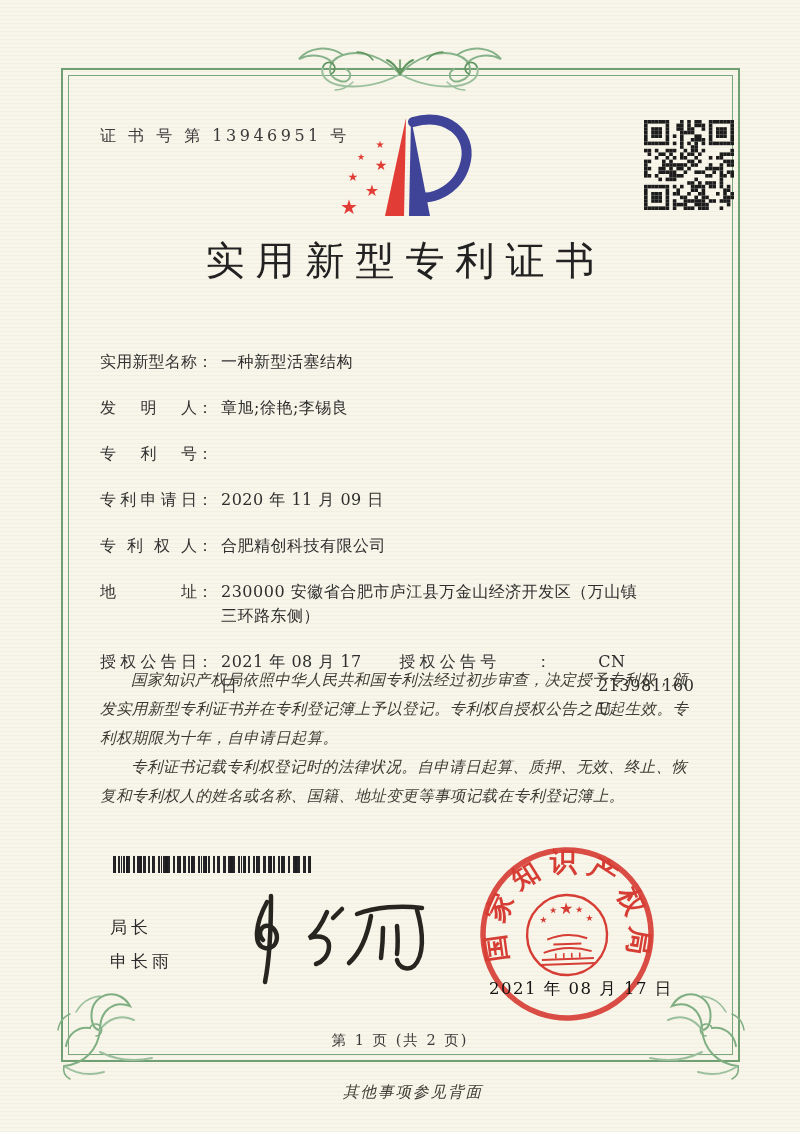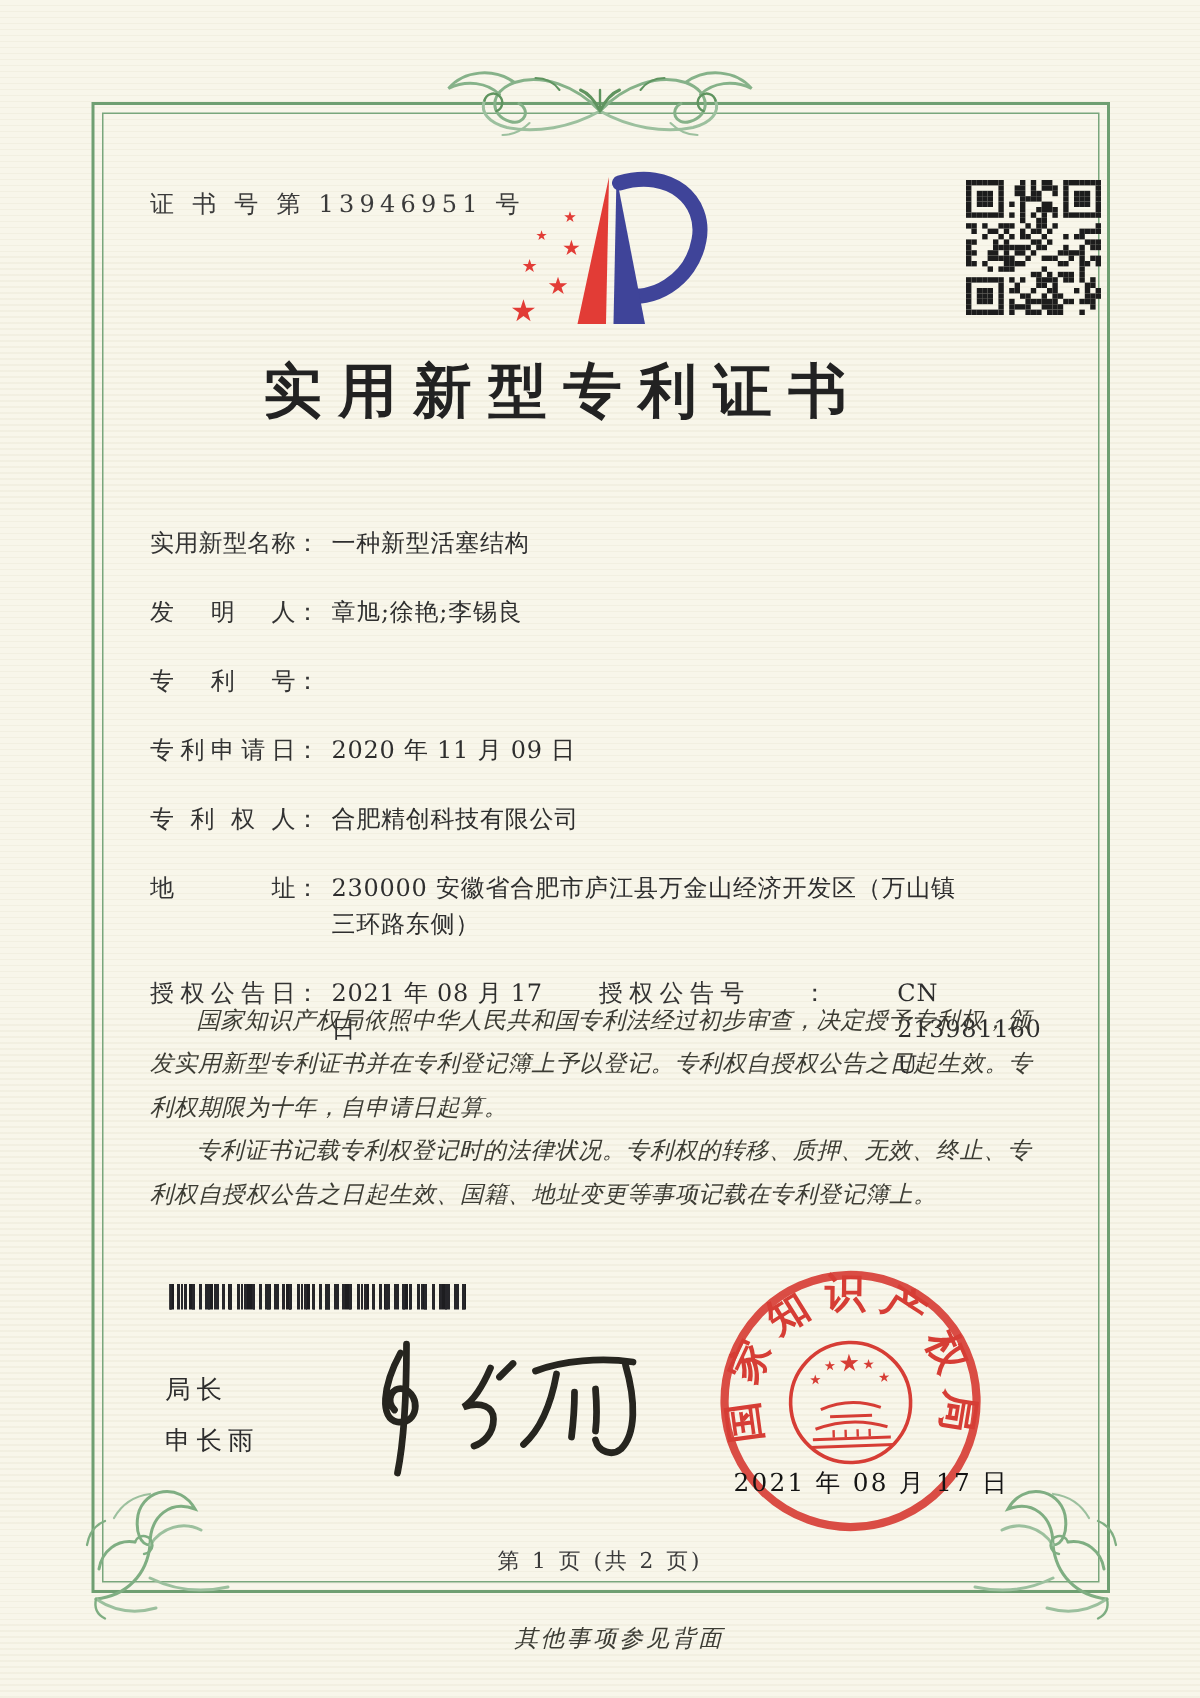--- a/index.html
+++ b/index.html
@@ -24,23 +24,23 @@
     left:68px; top:75px; width:665px; height:980px;
     border:1px solid #79a67c;
   }
 
   .cert-number {
     left:100px; top:126px;
     font-size:16px; letter-spacing:3.5px; color:#3a3a3a;
   }
 
   .title {
-    left:0; top:234px; width:740px;
+    left:0; top:234px; width:800px;
     text-align:center;
-    font-size:39px; font-weight:700; letter-spacing:11px; text-indent:11px;
+    font-size:39px; font-weight:400; letter-spacing:11px; text-indent:11px;
     color:#222;
   }
 
   
   .fields { left:100px; top:350px; width:608px; font-size:16px; }
   .f-row { display:flex; align-items:flex-start; margin-bottom:22px; line-height:24px; }
   .f-label {
     display:inline-block; width:97px; flex:0 0 97px;
     text-align:justify; text-align-last:justify; color:#333;
   }
@@ -459,21 +459,21 @@
     <span class="pair2">
       <span class="f-label">授权公告号</span>
         <span class="f-colon">：</span>
       <span class="f-value">CN 213981160 U</span>
     </span>
   </div>
 </div>
 
 <div class="abs body-text">
   <p>国家知识产权局依照中华人民共和国专利法经过初步审查，决定授予专利权，颁发实用新型专利证书并在专利登记簿上予以登记。专利权自授权公告之日起生效。专利权期限为十年，自申请日起算。</p>
-  <p>专利证书记载专利权登记时的法律状况。专利权的转移、质押、无效、终止、专利权自授权公告之日起生效、国籍、地址变更等事项记载在专利登记簿上。</p>
+  <p>专利证书记载专利权登记时的法律状况。自申请日起算、质押、无效、终止、恢复和专利权人的姓名或名称、国籍、地址变更等事项记载在专利登记簿上。</p>
 </div>
 
 <div class="abs barcode"></div>
 
 <div class="abs director">
   <div>局长</div>
   <div>申长雨</div>
 </div>
 
 <svg class="abs" style="left:225px;top:890px;" width="215" height="100" viewBox="0 0 215 100">

